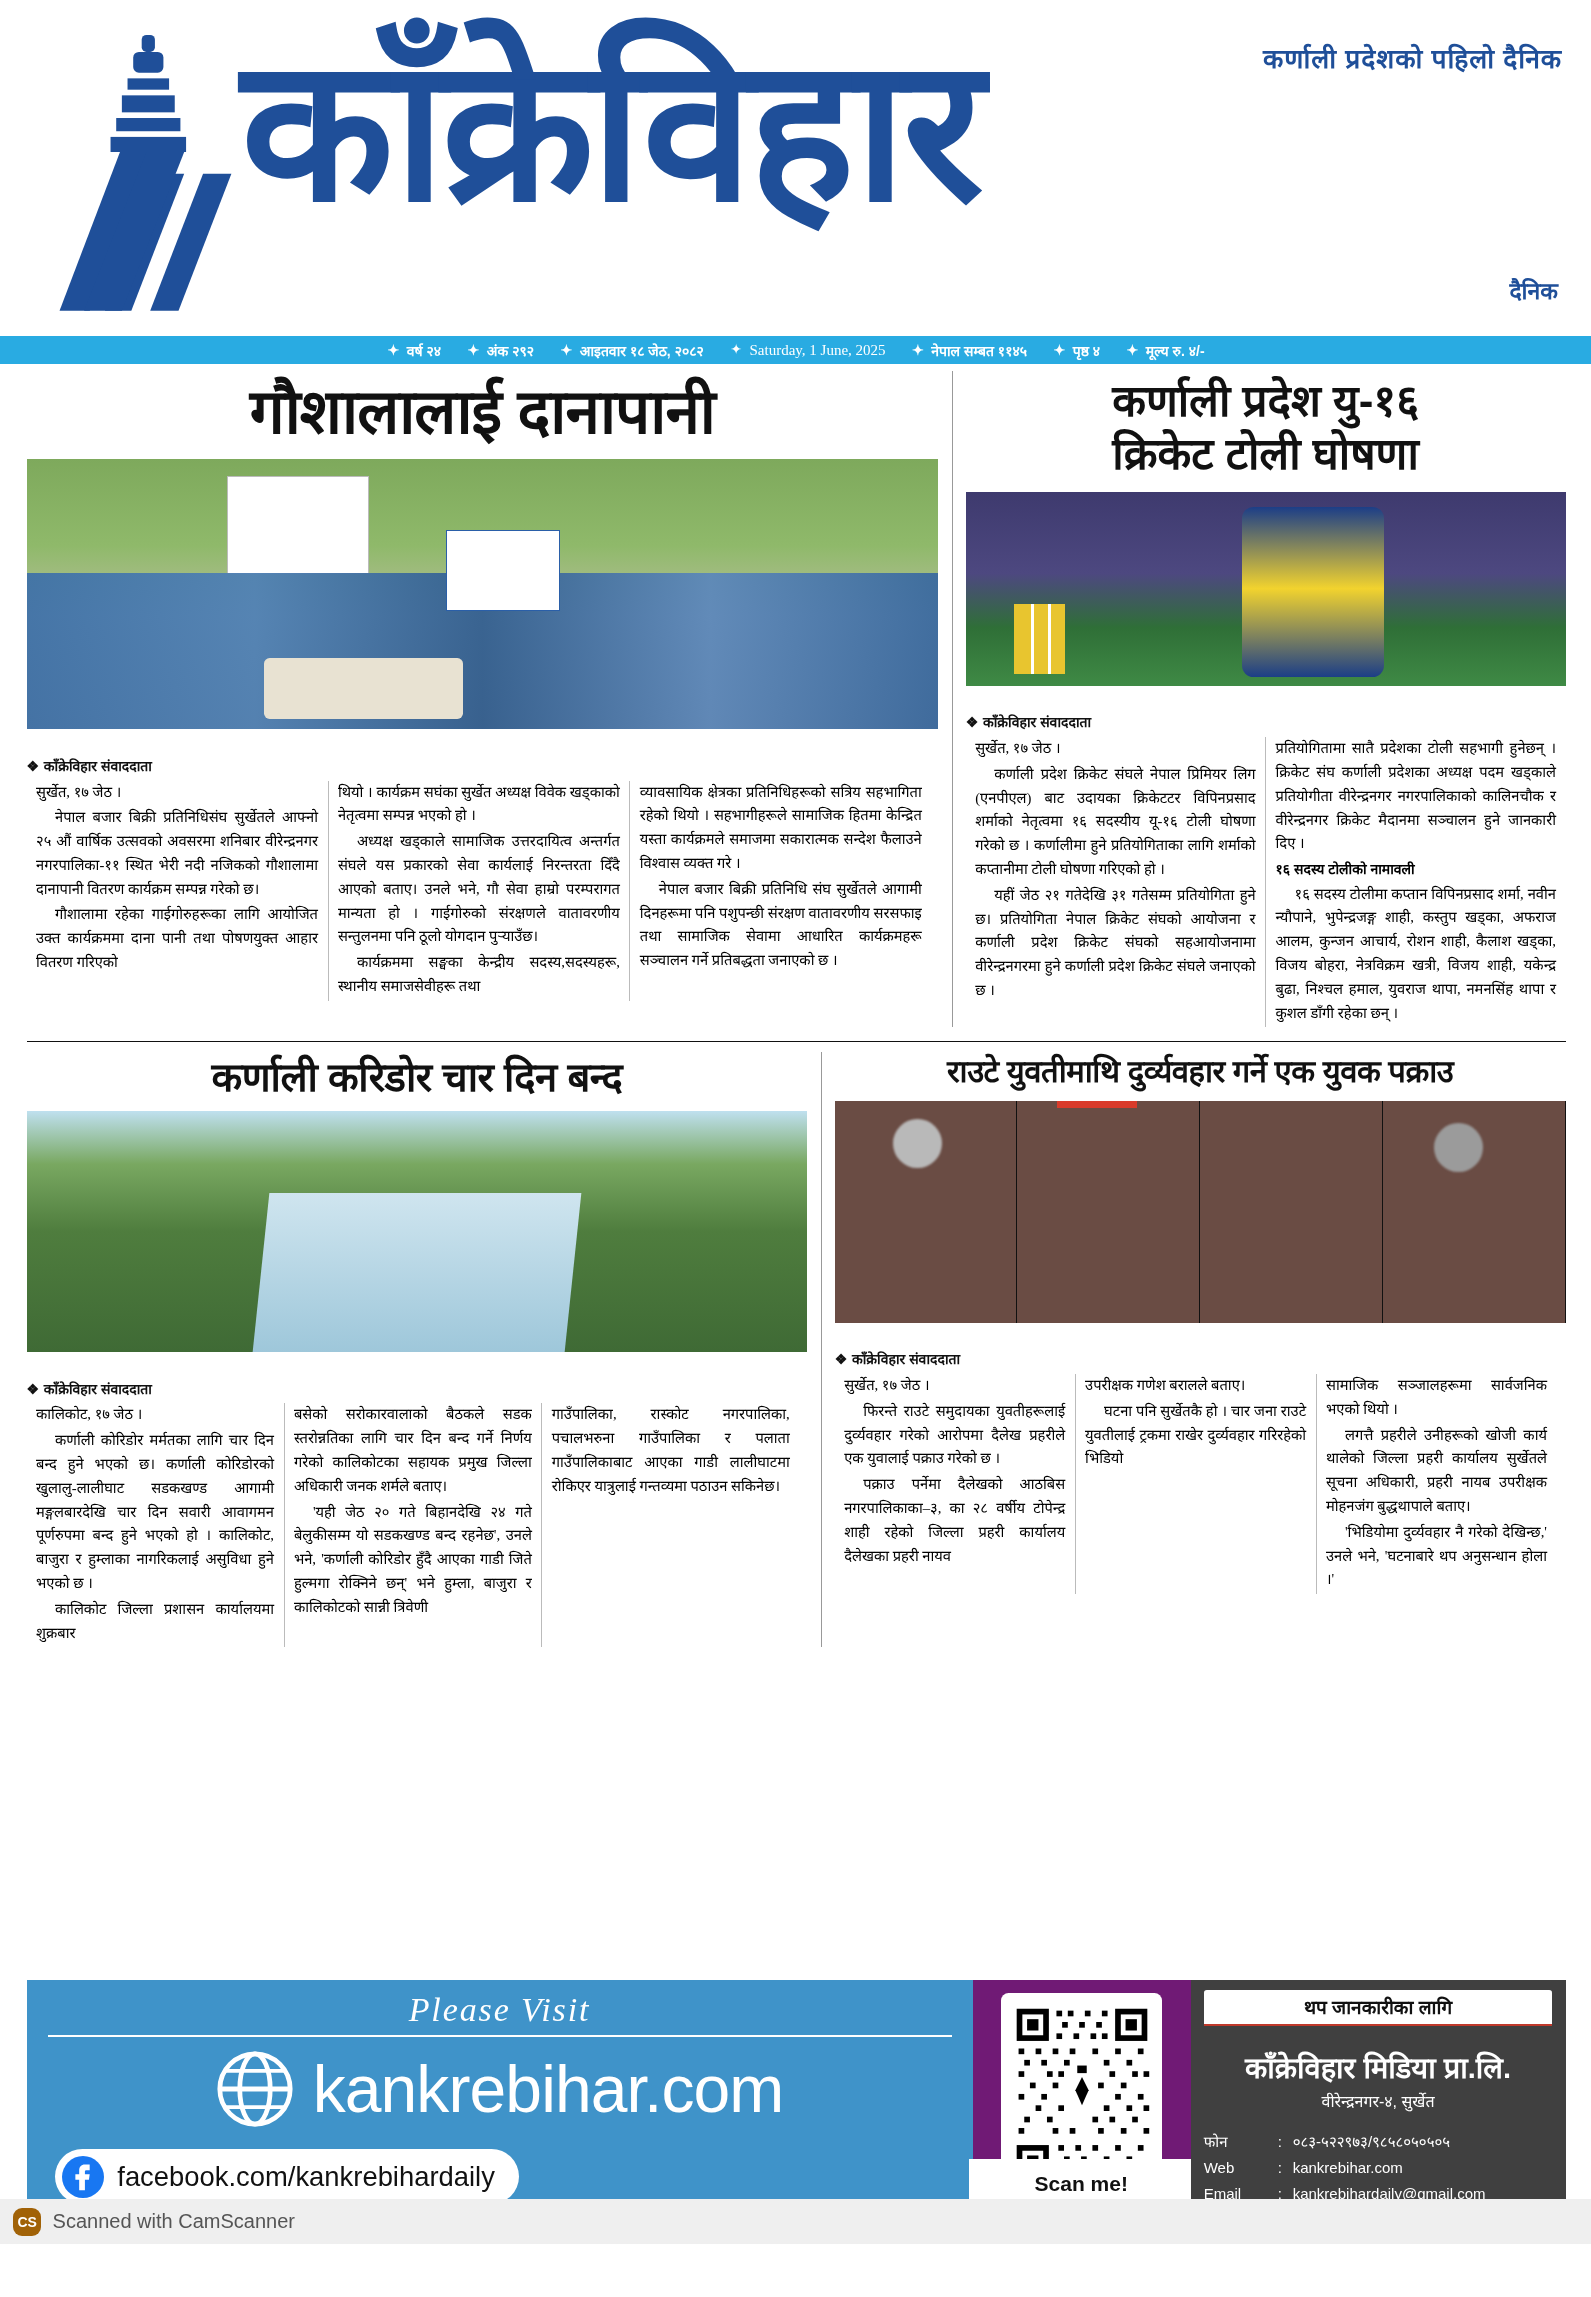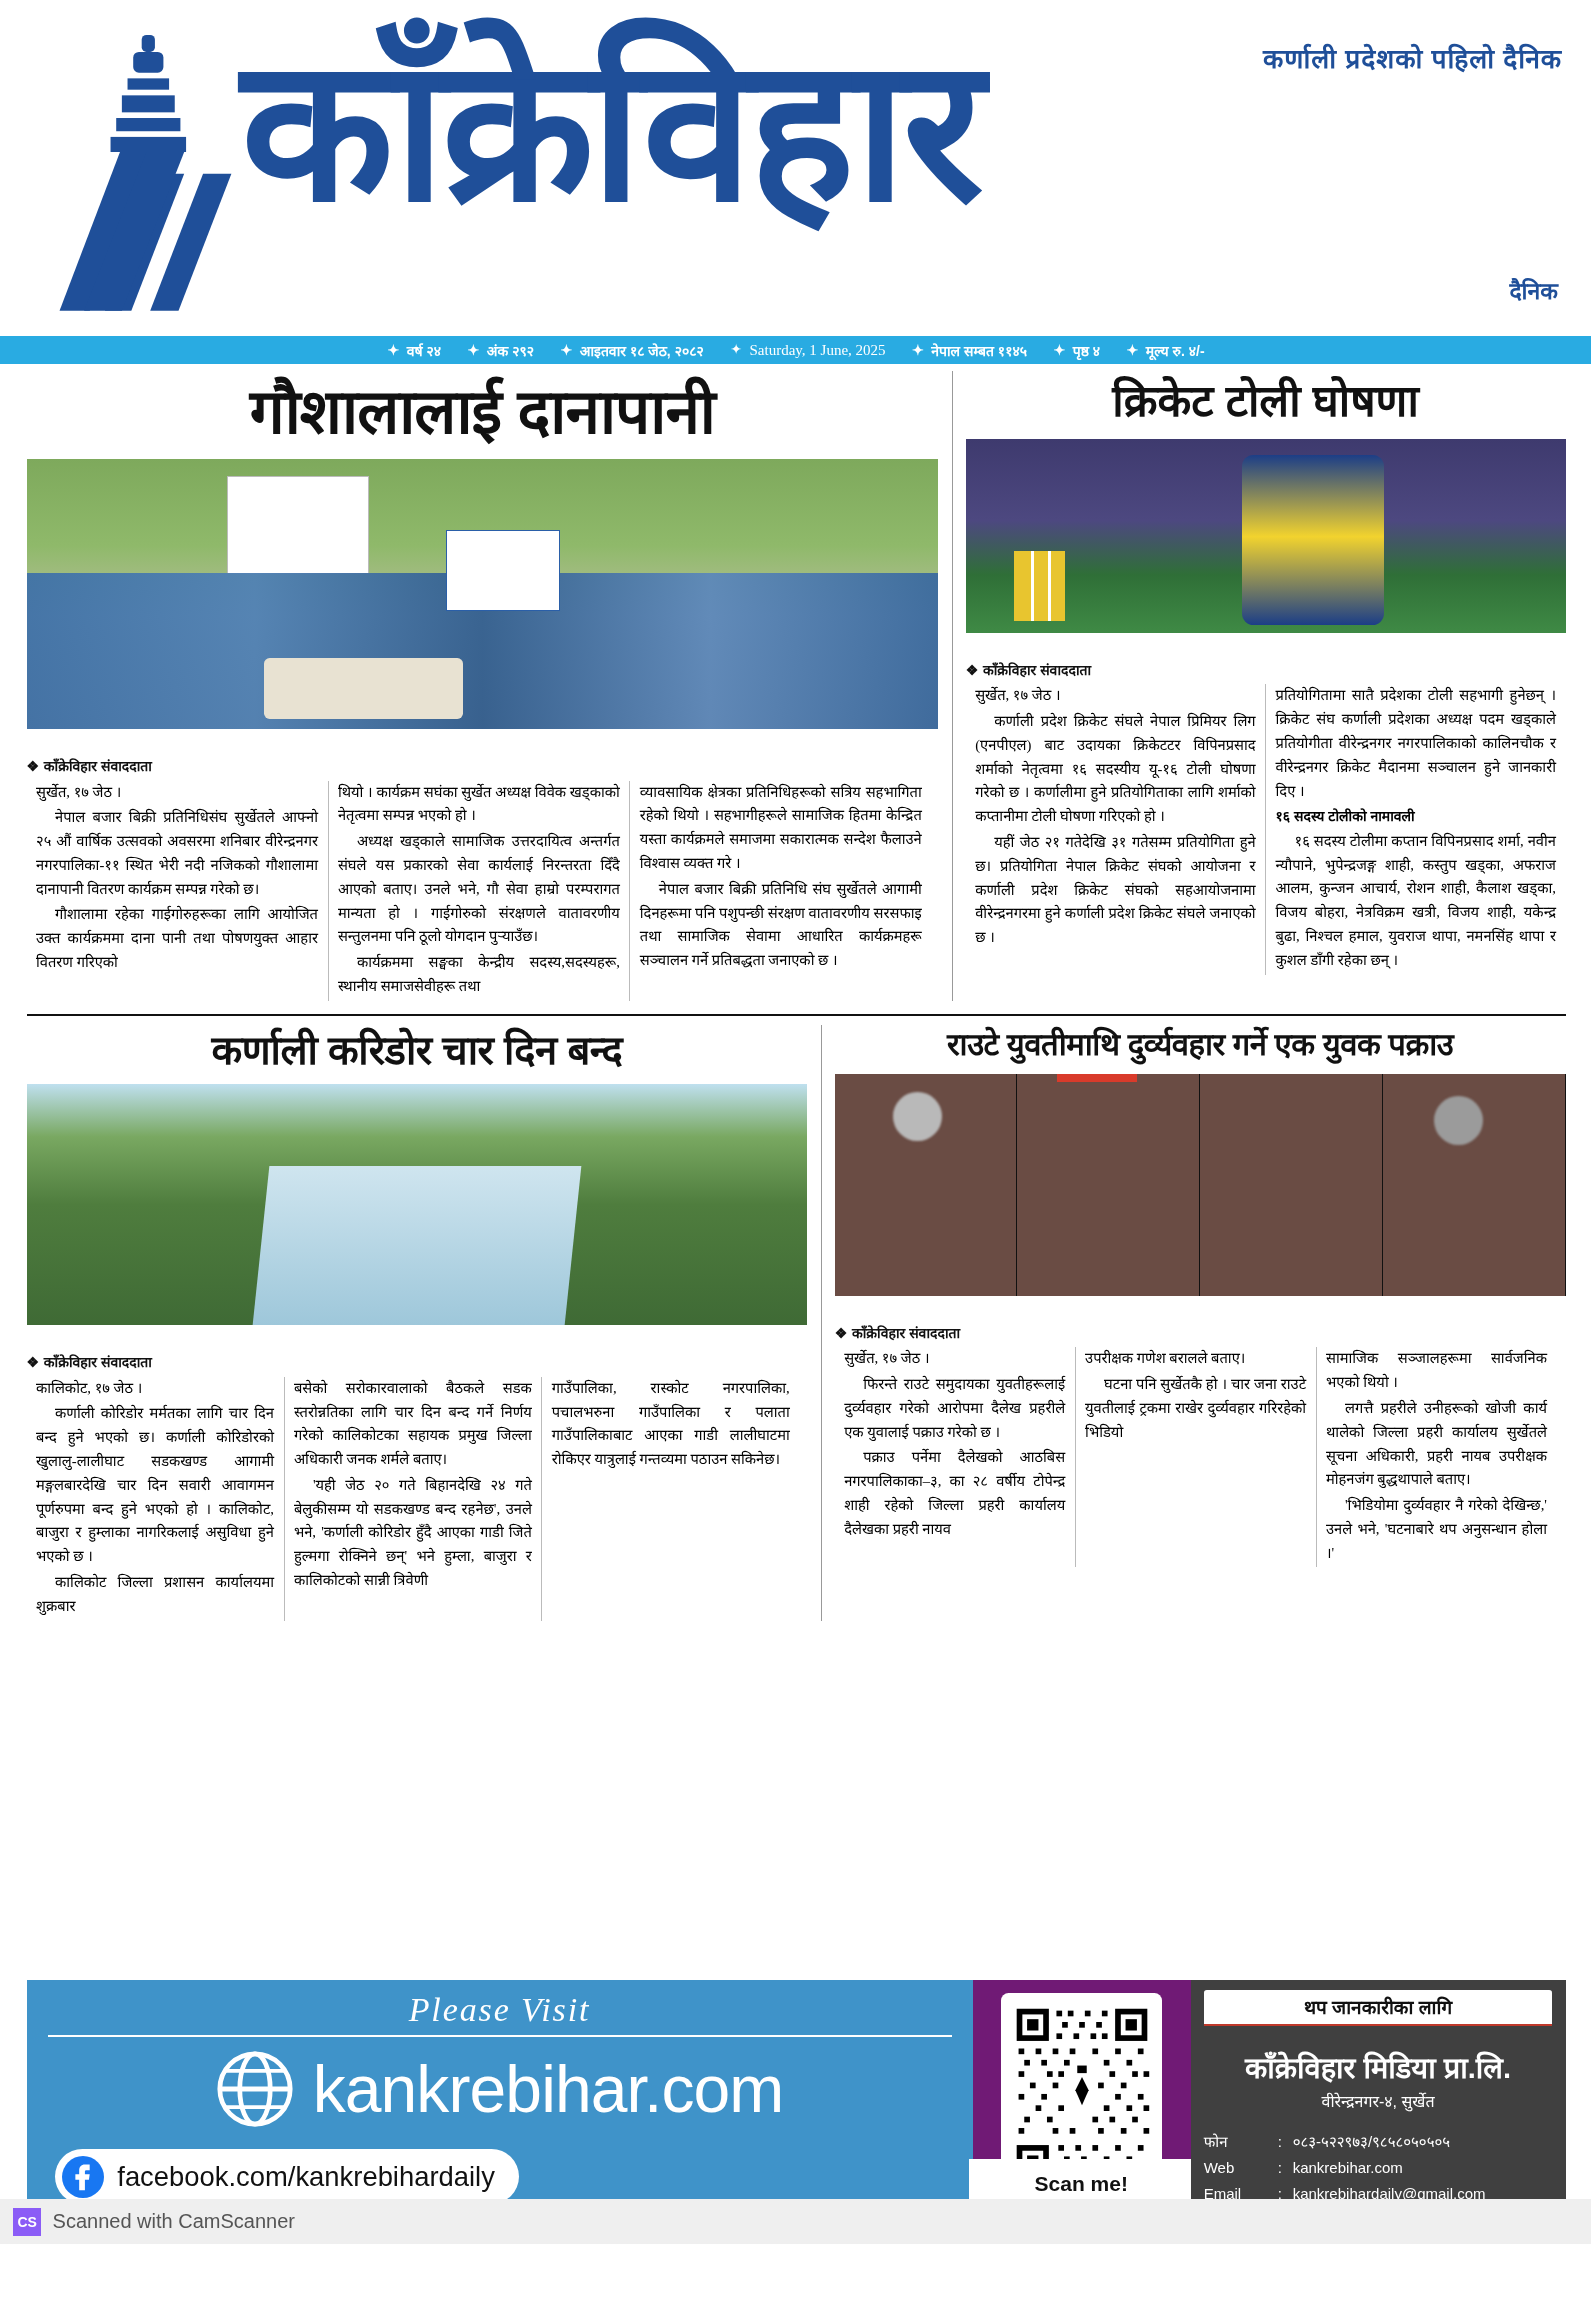--- a/index.html
+++ b/index.html
@@ -178,23 +178,23 @@
   .co-row { display:flex; }
   .co-key { width:74px; flex:0 0 74px; }
   .co-colon { width:15px; flex:0 0 15px; }
 
   
   .footer {
     position:absolute; left:0; bottom:0; width:1592px; height:45px;
     background:#efefef; display:flex; align-items:center; padding-left:13.2px; gap:11.4px;
   }
   .cs-badge {
-    width:28px; height:28px; background:#8b5cf6; color:#fff;
+    width:28px; height:28px; background:#a16207; color:#fff;
     font-family:"Liberation Sans", sans-serif; font-size:14px; font-weight:bold;
-    display:flex; align-items:center; justify-content:center; border-radius:0;
+    display:flex; align-items:center; justify-content:center; border-radius:9px;
   }
   .cs-text { font-family:"Liberation Sans", sans-serif; font-size:20px; color:#555; }
 
   
   .ph-people { position:absolute; bottom:0; left:0; right:0; height:58%; background:linear-gradient(90deg,#3c6fa8,#4d7fb5,#2f5c90,#5a86bb,#37679f); opacity:.92; }
   .ph-sign { position:absolute; left:46%; top:26%; width:114px; height:81px; background:#fff; border:1.9px solid #2a5fa8; }
   .ph-bags { position:absolute; left:26%; bottom:4%; width:199px; height:61px; background:#e8e2d2; border-radius:5.7px; }
   .ph-poster { position:absolute; left:22%; top:6%; width:142px; height:98px; background:#fff; border:1.9px solid #bbb; }
   .cr-player { position:absolute; left:46%; top:8%; width:142px; height:170px; background:linear-gradient(#1c3e87 0%, #f2d32e 48%, #1c3e87 100%); border-radius:11.4px; }
   .cr-stumps { position:absolute; left:8%; bottom:6%; width:51px; height:70px; background:linear-gradient(90deg,#e8c52f 33%,#fff 33%,#fff 40%,#e8c52f 40%,#e8c52f 66%,#fff 66%,#fff 73%,#e8c52f 73%); }
@@ -296,20 +296,21 @@
           <div class="vdiv"></div>
           <div class="bodycol" style="width:301px;">
             <p class="noind">व्यावसायिक क्षेत्रका प्रतिनिधिहरूको सत्रिय सहभागिता रहेको थियो । सहभागीहरूले सामाजिक हितमा केन्द्रित यस्ता कार्यक्रमले समाजमा सकारात्मक सन्देश फैलाउने विश्वास व्यक्त गरे ।</p>
             <p>नेपाल बजार बिक्री प्रतिनिधि संघ सुर्खेतले आगामी दिनहरूमा पनि पशुपन्छी संरक्षण वातावरणीय सरसफाइ तथा सामाजिक सेवामा आधारित कार्यक्रमहरू सञ्चालन गर्ने प्रतिबद्धता जनाएको छ ।</p>
           </div>
         </div>
       </div>
 
       <div class="col-right-top">
         <div class="hl-right">
+          <div>कर्णाली प्रदेश यु-१६</div>
           <div>क्रिकेट टोली घोषणा</div>
         </div>
 
         <div class="photo photo-cricket">
           <div class="cr-player"></div>
           <div class="cr-stumps"></div>
         </div>
 
         <div class="byline">
           <span class="dia">❖</span><span>काँक्रेविहार संवाददाता</span>

